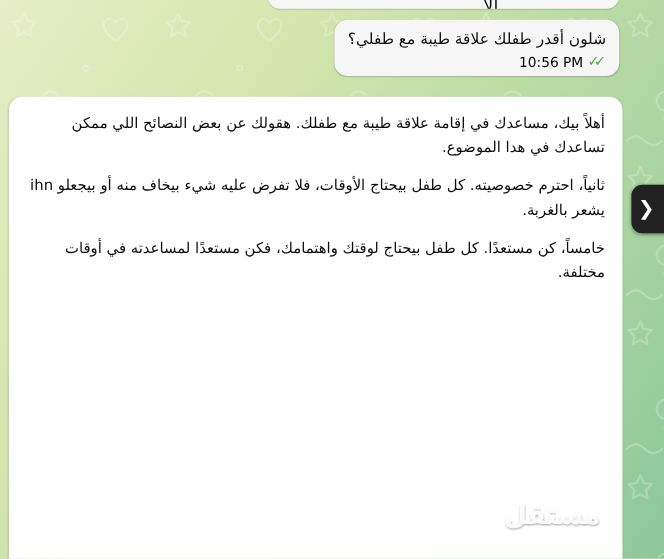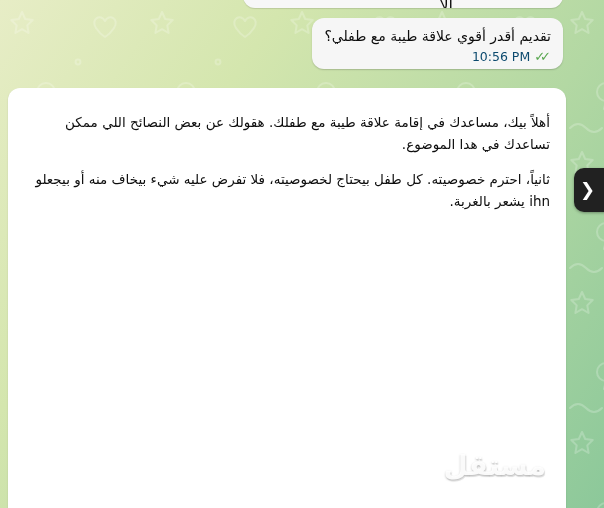--- a/index.html
+++ b/index.html
@@ -35,55 +35,55 @@
     box-shadow:0 1px 1.5px rgba(0,0,0,.18);
     direction:rtl;
   }
   .bubble-out .msg-text{
     font-size:14px;color:#0d0d0d;line-height:1.5;text-align:right;
   }
   .bubble-out .meta{
     direction:ltr;display:flex;justify-content:flex-end;align-items:center;
     gap:4px;margin-top:2px;
   }
-  .meta .time{font-size:12.5px;color:#0c4a6e;}
+  .meta .time{font-size:12.5px;color:#000000;}
   .meta .checks{
     font-size:13px;color:#57a64e;letter-spacing:-5px;
     padding-right:5px;line-height:1;
   }
 
   
   .bubble-in{
     position:absolute;top:88px;right:38px;left:8px;bottom:-30px;
     background:#ffffff;border-radius:12px;
     padding:12px 16px 10px 16px;
     box-shadow:0 1px 1.5px rgba(0,0,0,.18);
     direction:rtl;overflow:hidden;
   }
   .bubble-in .para{
-    margin:12px 0 14px 0;
+    margin:2px 0 14px 0;
     font-size:13.5px;line-height:1.6;color:#0d0d0d;text-align:right;
   }
 
   
   .next-btn{
     position:absolute;top:168px;right:-10px;width:40px;height:44px;
     background:#212121;border-radius:10px;
     box-shadow:0 1px 3px rgba(0,0,0,.35);
     display:flex;align-items:center;justify-content:flex-start;
     padding-left:6px;box-sizing:border-box;cursor:pointer;
   }
   .next-btn .chev{
     color:#ffffff;font-size:18px;font-weight:bold;line-height:1;
   }
 
   
   .watermark{
     position:absolute;bottom:26px;right:58px;
-    font-size:28px;font-weight:bold;
+    font-size:24px;font-weight:bold;
     color:rgba(255,255,255,.92);
     text-shadow:0 1px 2px rgba(120,120,120,.45), 1px 2px 0 rgba(200,200,200,.35);
     direction:rtl;pointer-events:none;
   }
 </style>
 </head>
 <body>
 
 <div class="bg-gradient"></div>
 
@@ -106,31 +106,32 @@
   <rect width="604" height="508" fill="url(#doodles)"></rect>
 </svg>
 
 <div class="chat-area">
 
   <div class="top-fragment">
     <span>الأ</span>
   </div>
 
   <div class="bubble-out">
-    <div class="msg-text">تقديم أقدر أقوي علاقة طيبة مع طفلي؟</div>
+    <div class="msg-text">شلون أقدر طفلك علاقة طيبة مع طفلي؟</div>
     <div class="meta">
       <span class="time">10:56 PM</span>
       <span class="checks">✓✓</span>
     </div>
   </div>
 
   <div class="bubble-in">
     <div>
         <p class="para">أهلاً بيك، مساعدك في إقامة علاقة طيبة مع طفلك. هقولك عن بعض النصائح اللي ممكن تساعدك في هدا الموضوع.</p>
-        <p class="para">ثانياً، احترم خصوصيته. كل طفل بيحتاج لخصوصيته، فلا تفرض عليه شيء بيخاف منه أو بيجعلو ihn يشعر بالغربة.</p>
+        <p class="para">ثانياً، احترم خصوصيته. كل طفل بيحتاج الأوقات، فلا تفرض عليه شيء بيخاف منه أو بيجعلو ihn يشعر بالغربة.</p>
+        <p class="para">خامساً، كن مستعدًا. كل طفل بيحتاج لوقتك واهتمامك، فكن مستعدًا لمساعدته في أوقات مختلفة.</p>
       </div>
   </div>
 
   <div class="watermark">مستقل</div>
 
 </div>
 
 <div class="next-btn">
   <span class="chev">❯</span>
 </div>

